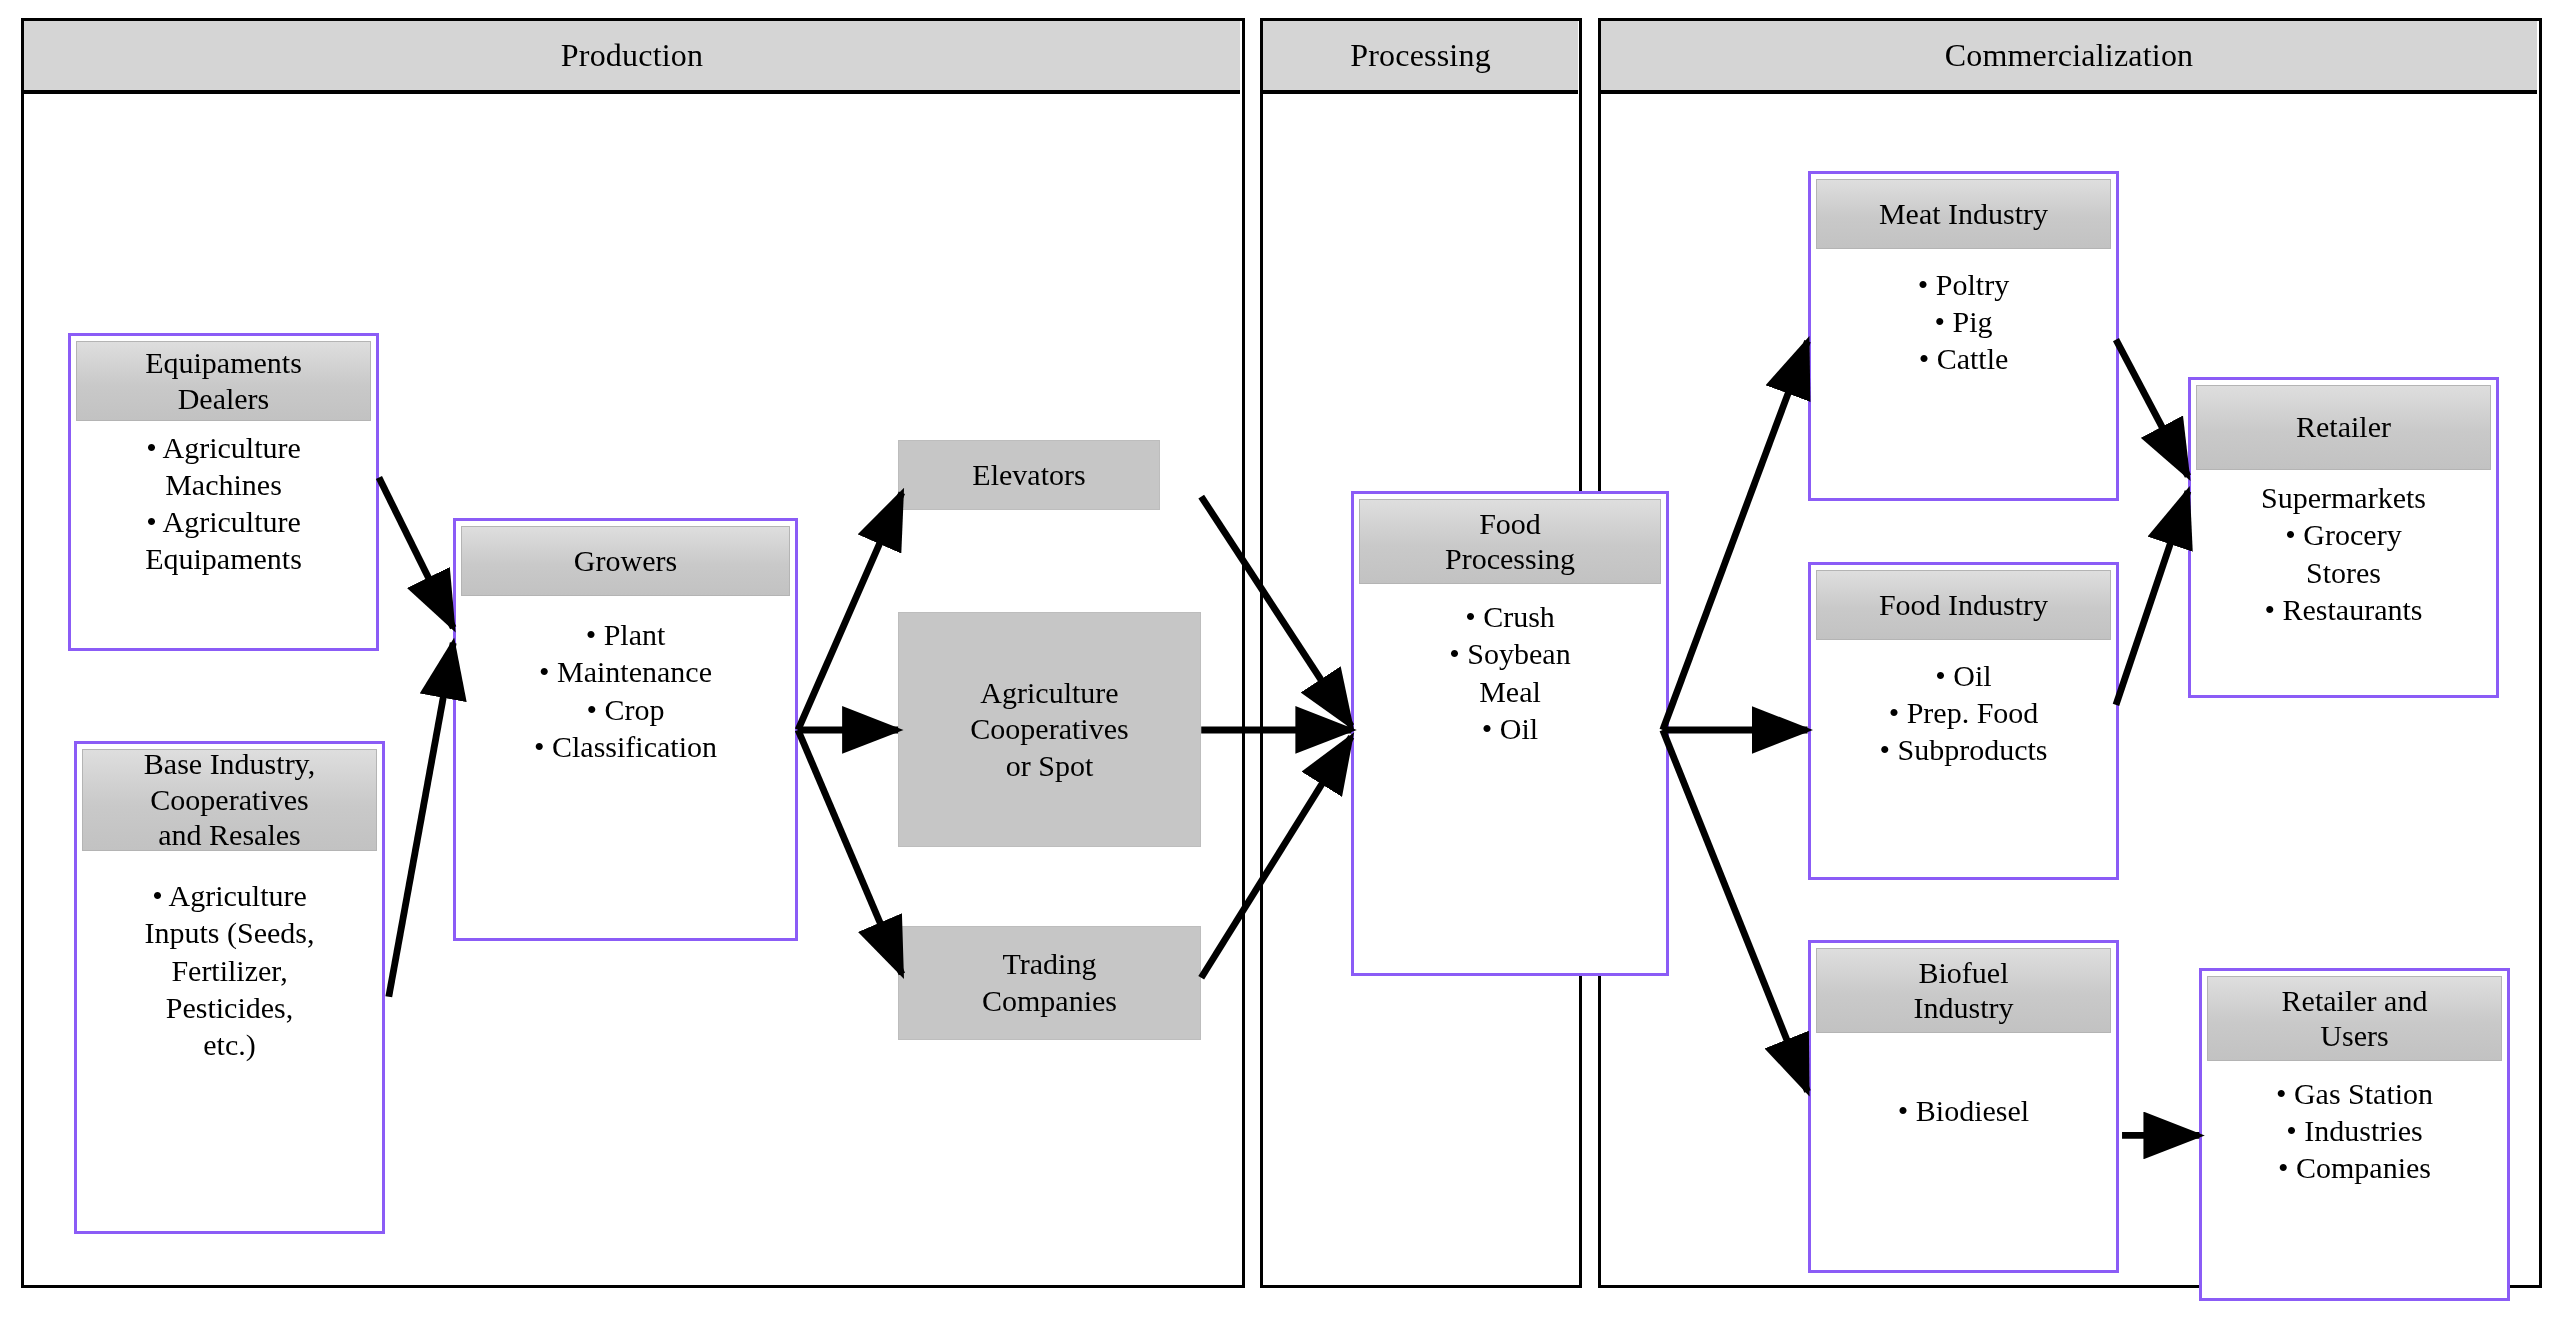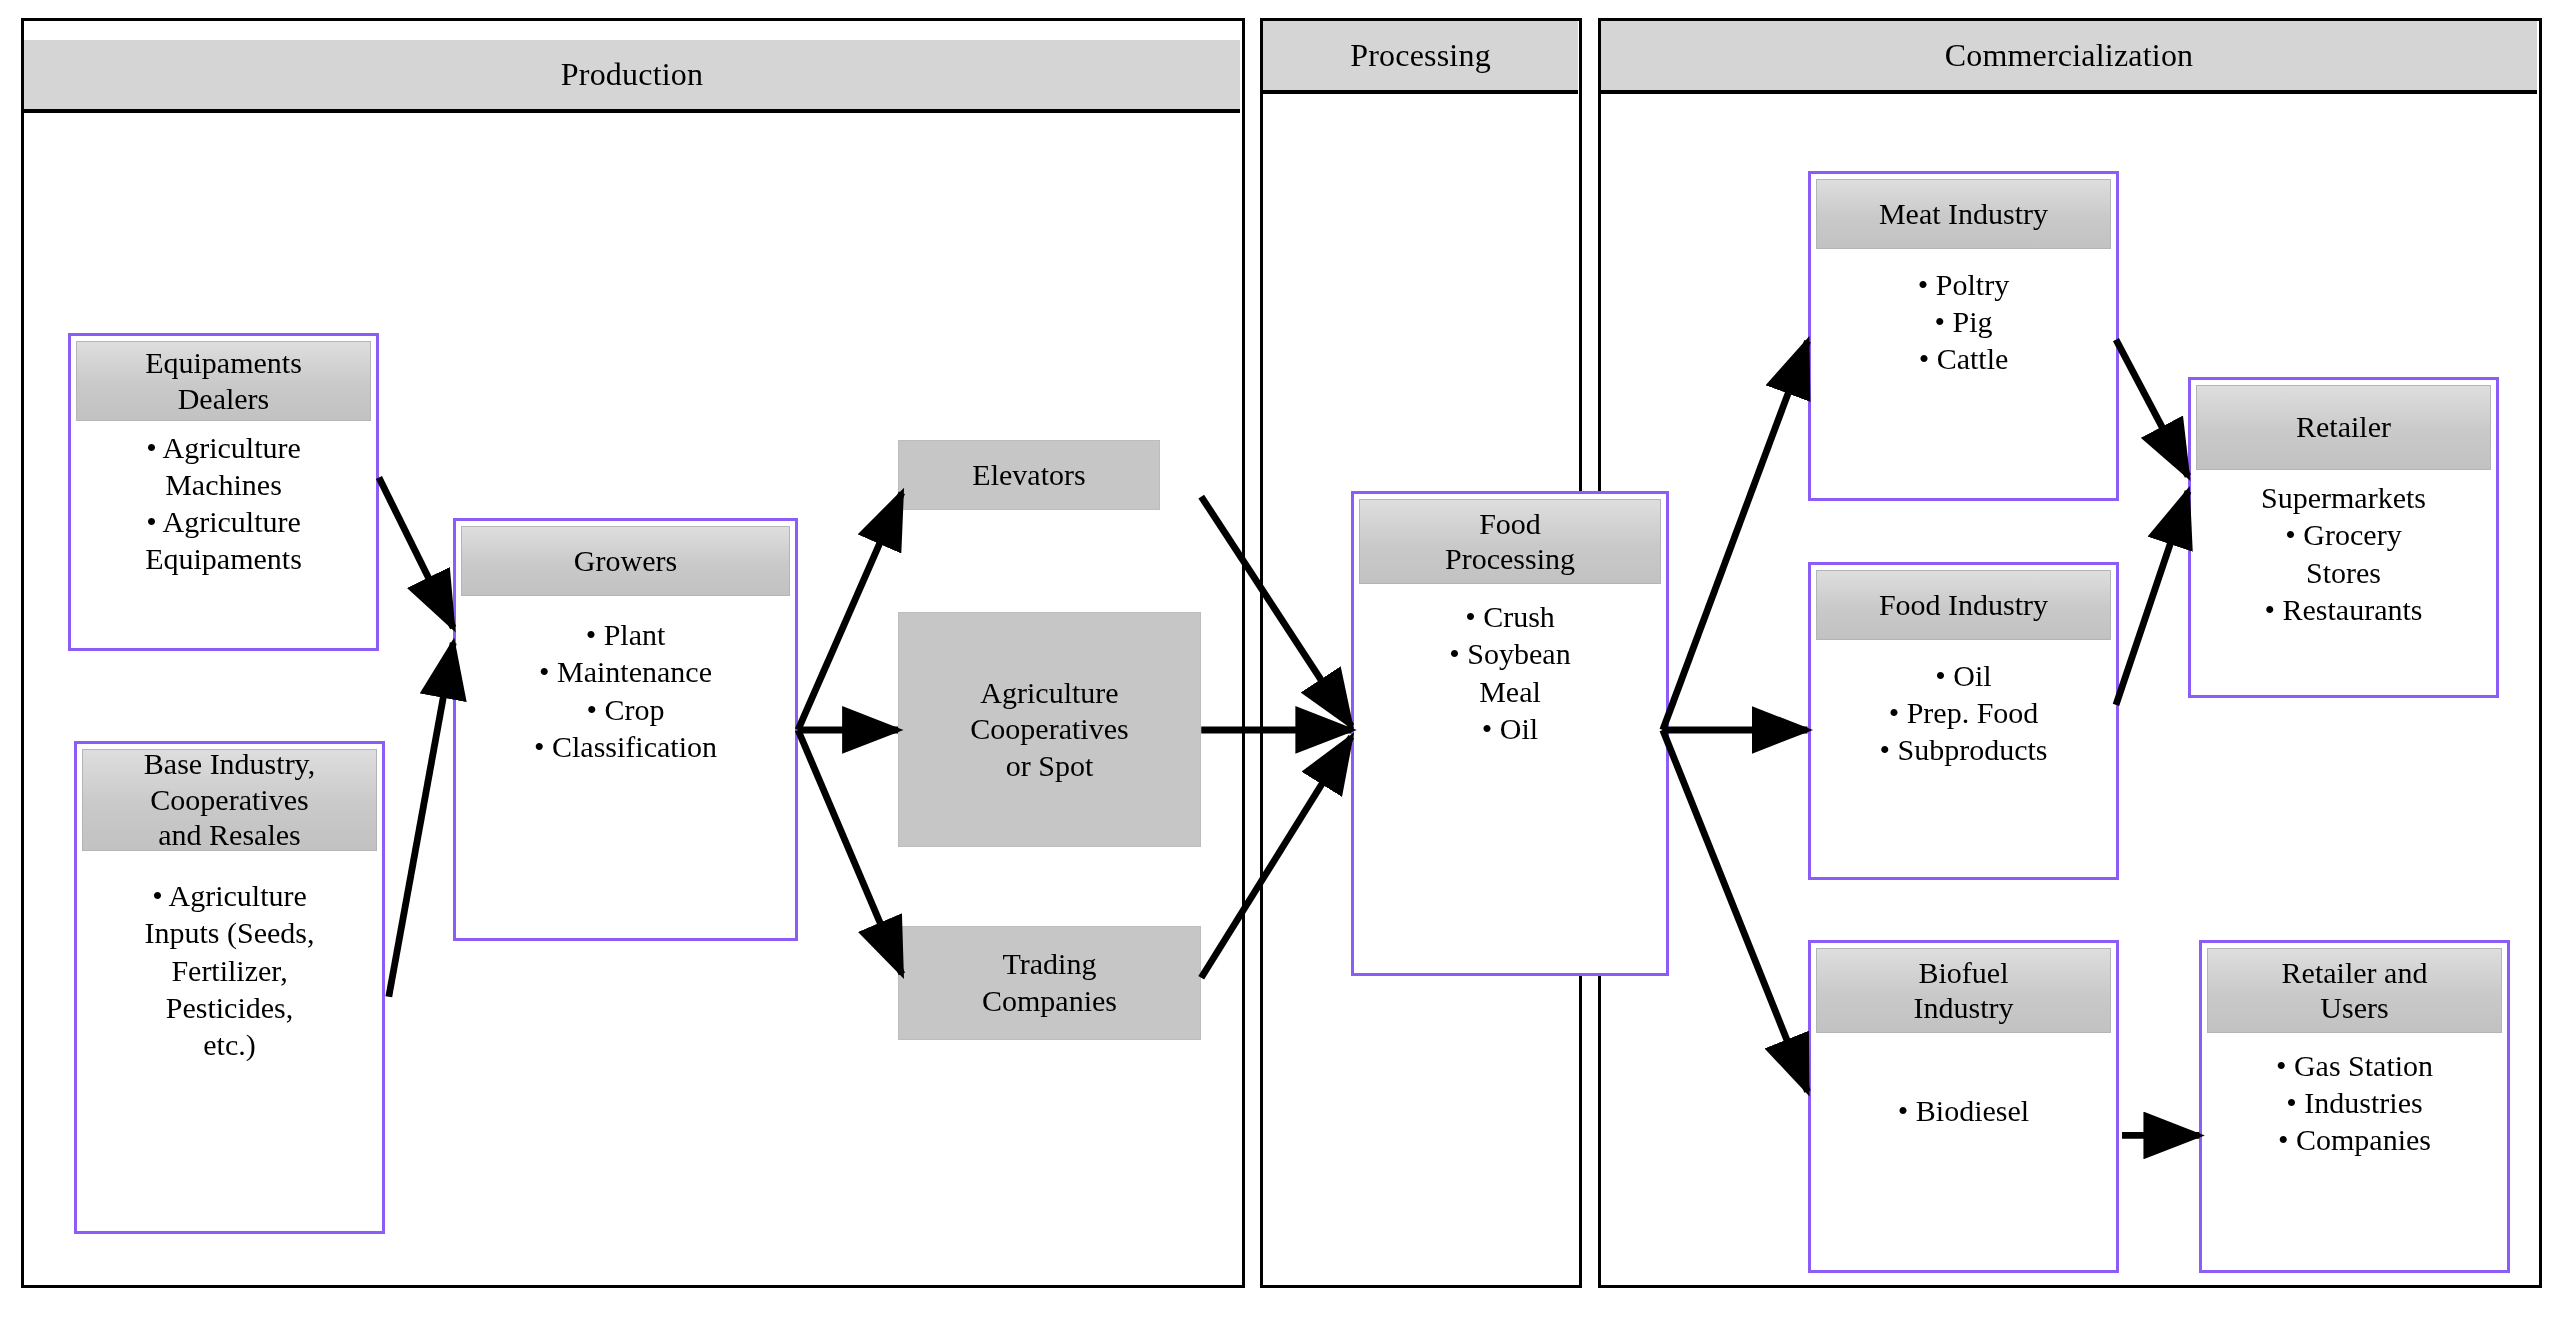--- a/index.html
+++ b/index.html
@@ -76,21 +76,21 @@
     pointer-events:none;
     z-index:9;
   }
 </style>
 </head>
 <body>
 
 <div id="stage">
 
   <div class="panel" style="left:21px;top:18px;width:1224px;height:1270px;">
-    <div class="panel-header" style="width:1216px;height:73px;margin-top:19px;">
+    <div class="panel-header" style="width:1216px;height:73px;">
       <span>Production</span>
     </div>
   </div>
 
   <div class="panel" style="left:1260px;top:18px;width:322px;height:1270px;">
     <div class="panel-header" style="width:315px;height:73px;">
       <span>Processing</span>
     </div>
   </div>
 
@@ -221,21 +221,21 @@
   <div class="node" style="left:2188px;top:377px;width:311px;height:321px;">
     <div class="node-head" style="height:85px;">Retailer</div>
     <div class="node-body" style="padding-top:9px;">
       <div class="li">Supermarkets</div>
       <div class="li">• Grocery</div>
       <div class="li">Stores</div>
       <div class="li">• Restaurants</div>
     </div>
   </div>
 
-  <div class="node" style="left:2199px;top:940px;width:311px;height:333px;">
+  <div class="node" style="left:2199px;top:968px;width:311px;height:333px;">
     <div class="node-head" style="height:85px;">Retailer and
 Users</div>
     <div class="node-body" style="padding-top:13.6px;">
       <div class="li">• Gas Station</div>
       <div class="li">• Industries</div>
       <div class="li">• Companies</div>
     </div>
   </div>
 
 </div>

